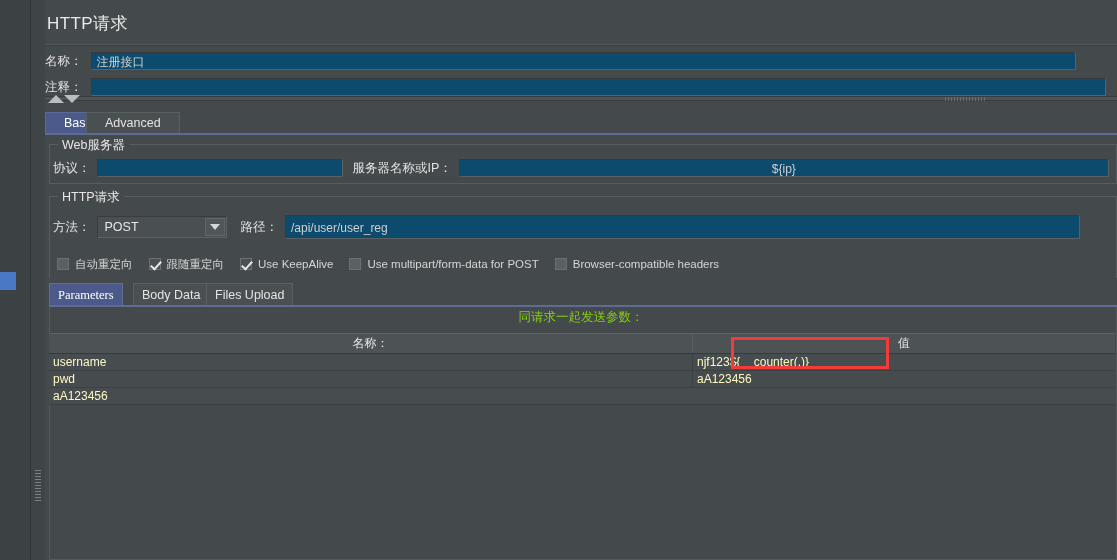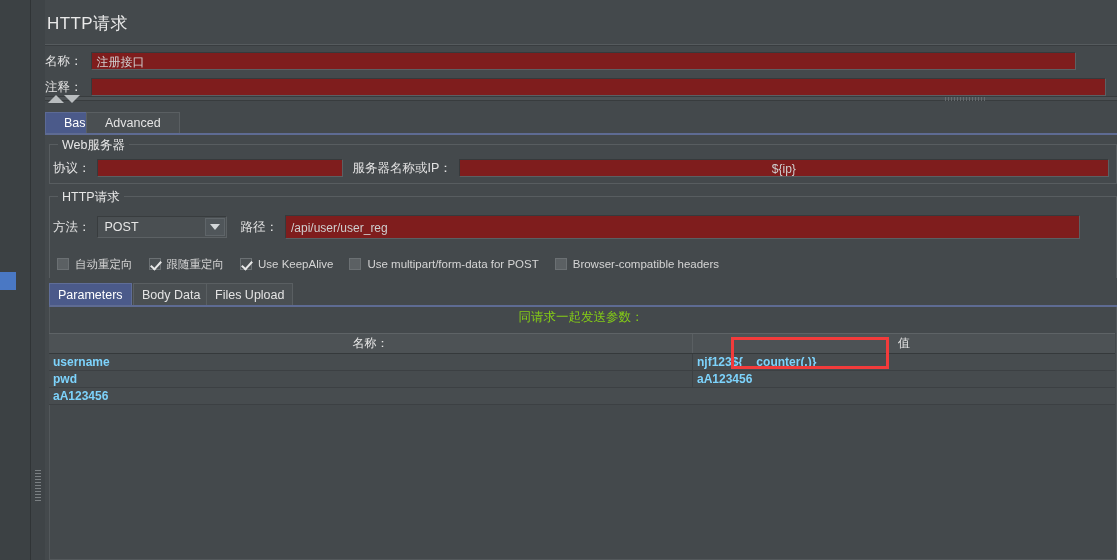--- a/index.html
+++ b/index.html
@@ -89,21 +89,21 @@
     height: 22px;
     display: flex;
     align-items: center;
   }
   .field-label {
     font-size: 12.5px;
     color: #e2e2e2;
     white-space: nowrap;
   }
   .text-input {
-    background: #7f1d1d;
+    background: #0c4a6e;
     border: 1px solid #5b6063;
     border-top-color: #363a3c;
     border-left-color: #363a3c;
     height: 18px;
     line-height: 18px;
     padding: 0 5px;
     color: #cfcfcf;
     font-size: 12px;
     box-sizing: border-box;
     overflow: hidden;
@@ -330,21 +330,21 @@
     color: #ffffff;
     border: 1px solid #5f6d98;
     border-bottom: none;
   }
   .ltab.unselected {
     background: #4a4f52;
     color: #e4e4e4;
     border: 1px solid #5a5f62;
     border-bottom: none;
   }
-  #ltab-0 { left: 0px;   }
+  #ltab-0 { left: 0px; font-family: Liberation Serif, serif;   }
   #ltab-1 { left: 84px;  }
   #ltab-2 { left: 157px; }
   #lower-tabs-underline {
     position: absolute;
     left: 4px; top: 305px;
     width: 1068px; height: 2px;
     background: #5e6b93;
   }
 
   
@@ -395,27 +395,26 @@
     display: flex;
     height: 16px;
     border-bottom: 1px solid #3c4043;
     background: #474c4f;
   }
   .tr:nth-child(odd) { background: #464b4e; }
   .td {
     display: flex;
     align-items: center;
     font-size: 12px;
-    color: #7dd3fc;
+    color: #fef9c3;
     padding-left: 4px;
     box-sizing: border-box;
     height: 16px;
     overflow: hidden;
     white-space: nowrap;
-    font-weight: bold;
   }
   .td.col-name { width: 644px; border-right: 1px solid #3c4043; }
   .td.col-val  { width: 422px; }
 
   
   #red-highlight {
     position: absolute;
     left: 686px; top: 337px;
     width: 158px; height: 32px;
     border: 3px solid #f23b3b;

